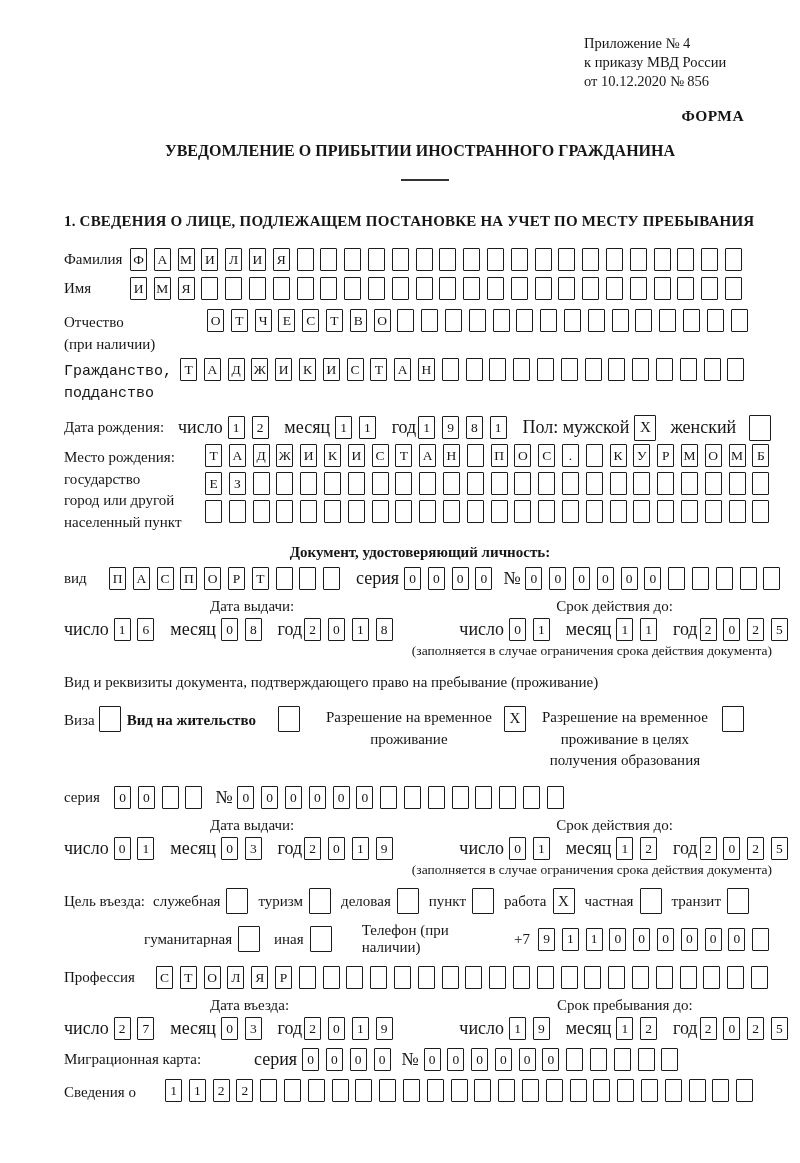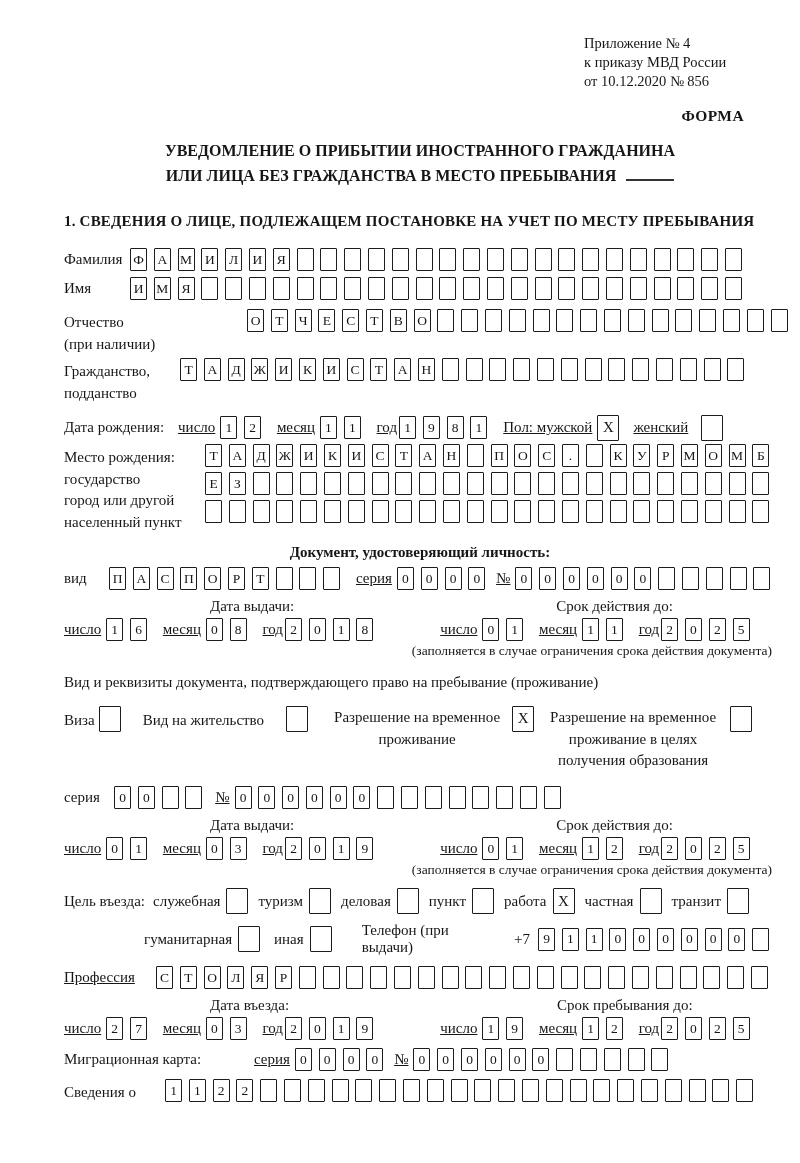--- a/index.html
+++ b/index.html
@@ -34,21 +34,21 @@
     display:inline-flex; align-items:center; justify-content:center;
     font-size:13.5px; line-height:1;
   }
   .chk {
     box-sizing:border-box; flex:0 0 auto;
     width:22px; height:26px;
     border:1.8px solid #1c1c1c; border-radius:1px;
     display:inline-flex; align-items:center; justify-content:center;
     font-size:15px;
   }
-  .w { font-size:15px; padding:3px 5px 0 9px; flex:0 0 auto;text-decoration:underline; }
+  .w { font-size:18px; padding:3px 5px 0 9px; flex:0 0 auto; }
   .w.first { padding-left:0; }
 
   .center-b { text-align:center; font-weight:bold; font-size:15px; margin:10px 0 6px 0; }
 
   .two-col-heads { display:flex; font-size:15px; margin-top:8px; }
   .note-right { text-align:right; font-size:13.5px; margin-top:2px; margin-bottom:10px; padding-right:4px; }
   .plain { font-size:15px; line-height:1.8; }
 
   .perm-row { margin-top:10px; align-items:flex-start; }
   .perm-row .plabel { font-size:15px; padding-top:6px; }
@@ -67,21 +67,21 @@
 
   <div class="appendix">
     <div>Приложение № 4</div>
     <div>к приказу МВД России</div>
     <div>от 10.12.2020 № 856</div>
   </div>
   <div class="forma">ФОРМА</div>
 
   <div class="title">
     <div>УВЕДОМЛЕНИЕ О ПРИБЫТИИ ИНОСТРАННОГО ГРАЖДАНИНА</div>
-    <div><span>ИЛИ ЛИЦА БЕЗ ГРАЖДАНСТВА В МЕСТО ПРЕБЫВАНИЯ</span><span class="blank-line"></span></div>
+    <div><span class="blank-line"></span></div>
   </div>
 
   <div class="sec-heading">1. СВЕДЕНИЯ О ЛИЦЕ, ПОДЛЕЖАЩЕМ ПОСТАНОВКЕ НА УЧЕТ ПО МЕСТУ ПРЕБЫВАНИЯ</div>
 
   <div class="row">
     <span class="rlabel" style="width:66px;">Фамилия</span>
     <span class="cells">
         <span class="cell">Ф</span>
         <span class="cell">А</span>
         <span class="cell">М</span>
@@ -136,21 +136,21 @@
         <span class="cell"></span>
         <span class="cell"></span>
         <span class="cell"></span>
         <span class="cell"></span>
         <span class="cell"></span>
         <span class="cell"></span>
         <span class="cell"></span>
       </span>
   </div>
 
-  <div class="row" style="margin-bottom:3px;gap:40px;">
+  <div class="row" style="margin-bottom:3px;">
     <span class="rlabel lab2" style="width:143px;">
       <div>Отчество</div>
       <div>(при наличии)</div>
     </span>
     <span class="cells">
         <span class="cell">О</span>
         <span class="cell">Т</span>
         <span class="cell">Ч</span>
         <span class="cell">Е</span>
         <span class="cell">С</span>
@@ -169,21 +169,21 @@
         <span class="cell"></span>
         <span class="cell"></span>
         <span class="cell"></span>
         <span class="cell"></span>
         <span class="cell"></span>
         <span class="cell"></span>
       </span>
   </div>
 
   <div class="row" style="margin-bottom:10px;">
-    <span class="rlabel lab2" style="width:116px;">
+    <span class="rlabel lab2" style="width:116px;font-family:Liberation Mono, monospace;">
       <div>Гражданство,</div>
       <div>подданство</div>
     </span>
     <span class="cells">
         <span class="cell">Т</span>
         <span class="cell">А</span>
         <span class="cell">Д</span>
         <span class="cell">Ж</span>
         <span class="cell">И</span>
         <span class="cell">К</span>
@@ -401,21 +401,21 @@
         <span class="cell">5</span>
       </span>
   </div>
   <div class="note-right">(заполняется в случае ограничения срока действия документа)</div>
 
   <div class="plain">Вид и реквизиты документа, подтверждающего право на пребывание (проживание)</div>
 
   <div class="row perm-row">
     <span class="plabel">Виза</span>
     <span class="chk" style="margin-left:4px;"></span>
-    <span class="plabel" style="margin-left:22px;">Вид на жительство</span>
+    <span class="plabel" style="margin-left:6px;font-weight:bold;">Вид на жительство</span>
     <span class="chk" style="margin-left:22px;"></span>
     <span class="perm-lines" style="margin-left:26px;">
       <div>Разрешение на временное</div>
       <div>проживание</div>
     </span>
     <span class="chk" style="margin-left:12px;">X</span>
     <span class="perm-lines" style="margin-left:16px;">
       <div>Разрешение на временное</div>
       <div>проживание в целях</div>
       <div>получения образования</div>
@@ -507,38 +507,38 @@
     <span class="plabel">частная</span>
     <span class="chk"></span>
     <span class="plabel">транзит</span>
     <span class="chk"></span>
   </div>
   <div class="row purpose-row" style="margin-bottom:10px;">
     <span class="plabel" style="padding-left:80px;">гуманитарная</span>
     <span class="chk"></span>
     <span class="plabel" style="padding-left:14px;">иная</span>
     <span class="chk"></span>
-    <span class="plabel" style="padding-left:30px; padding-right:16px;">Телефон (при выдачи)</span>
+    <span class="plabel" style="padding-left:30px; padding-right:16px;">Телефон (при наличии)</span>
     <span class="plabel" style="padding-right:8px;">+7</span>
     <span class="cells">
         <span class="cell">9</span>
         <span class="cell">1</span>
         <span class="cell">1</span>
         <span class="cell">0</span>
         <span class="cell">0</span>
         <span class="cell">0</span>
         <span class="cell">0</span>
         <span class="cell">0</span>
         <span class="cell">0</span>
         <span class="cell"></span>
       </span>
   </div>
 
   <div class="row" style="margin-bottom:6px;">
-    <span class="rlabel" style="width:92px;text-decoration:underline;">Профессия</span>
+    <span class="rlabel" style="width:92px;">Профессия</span>
     <span class="cells">
         <span class="cell">С</span>
         <span class="cell">Т</span>
         <span class="cell">О</span>
         <span class="cell">Л</span>
         <span class="cell">Я</span>
         <span class="cell">Р</span>
         <span class="cell"></span>
         <span class="cell"></span>
         <span class="cell"></span>

